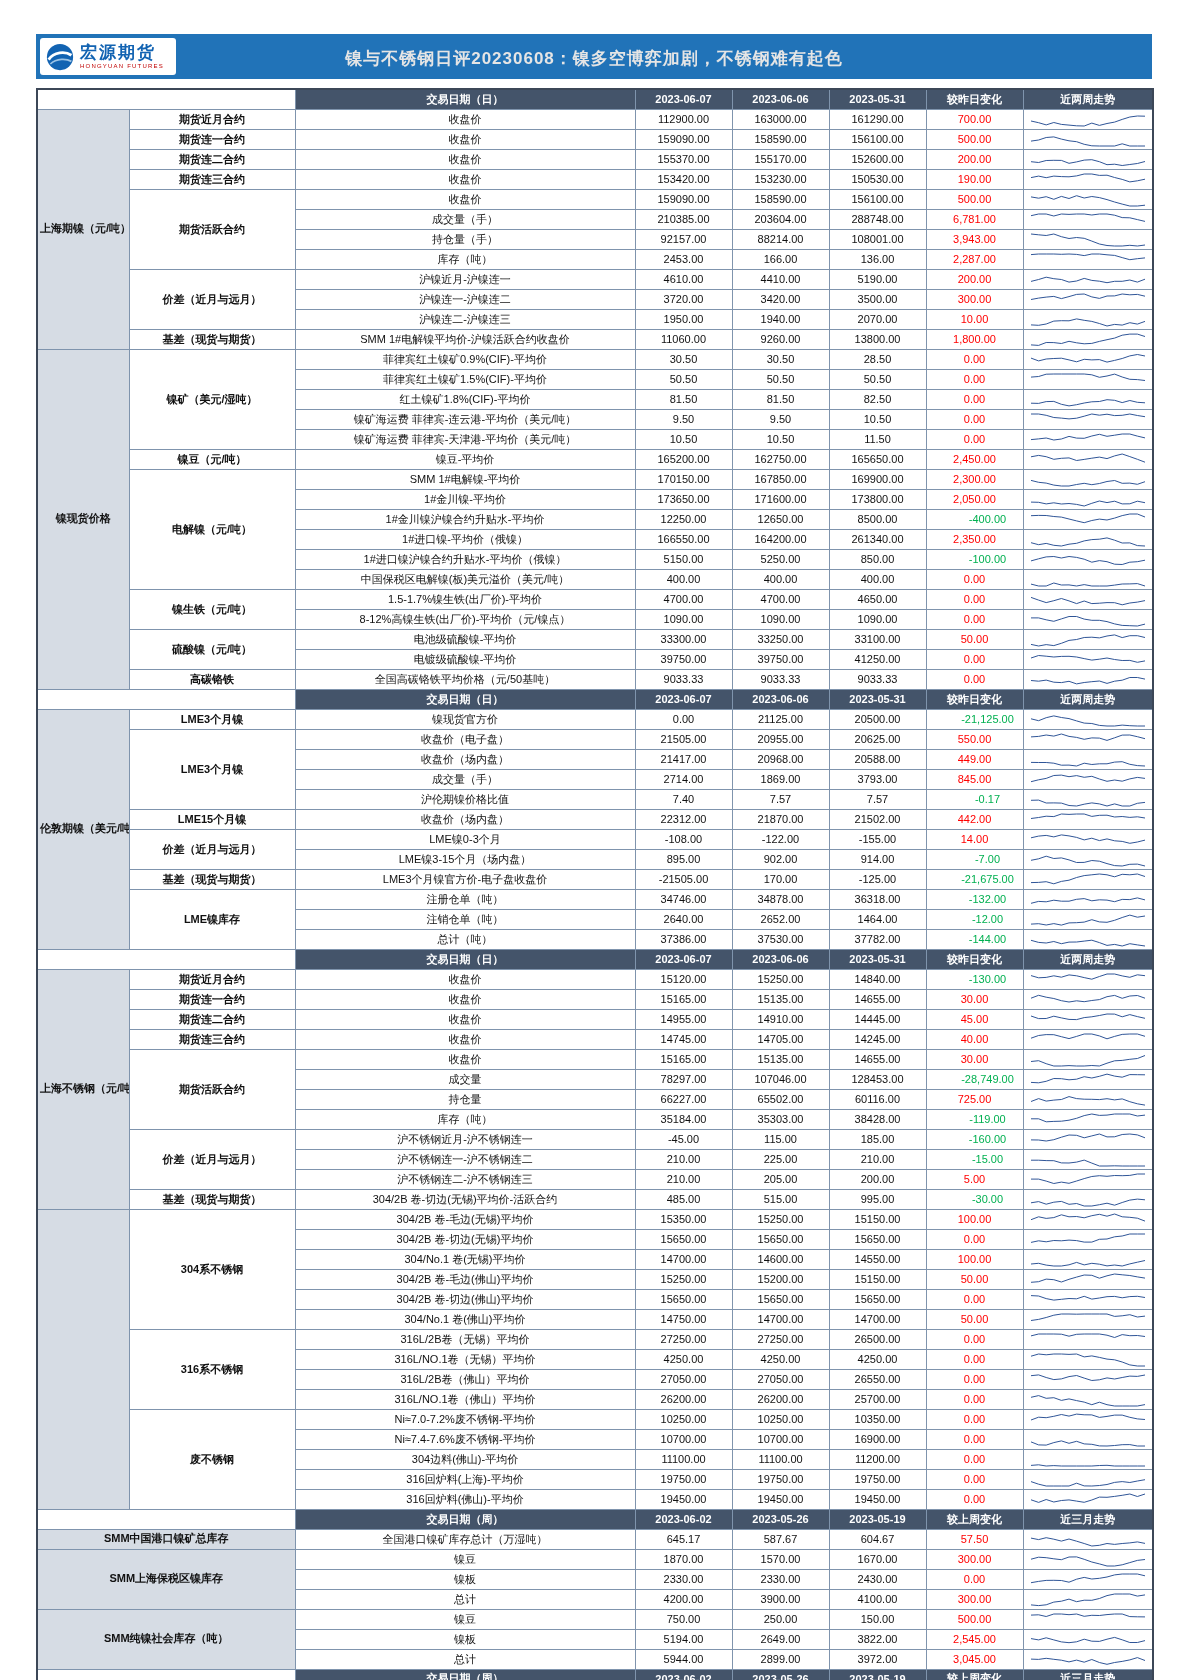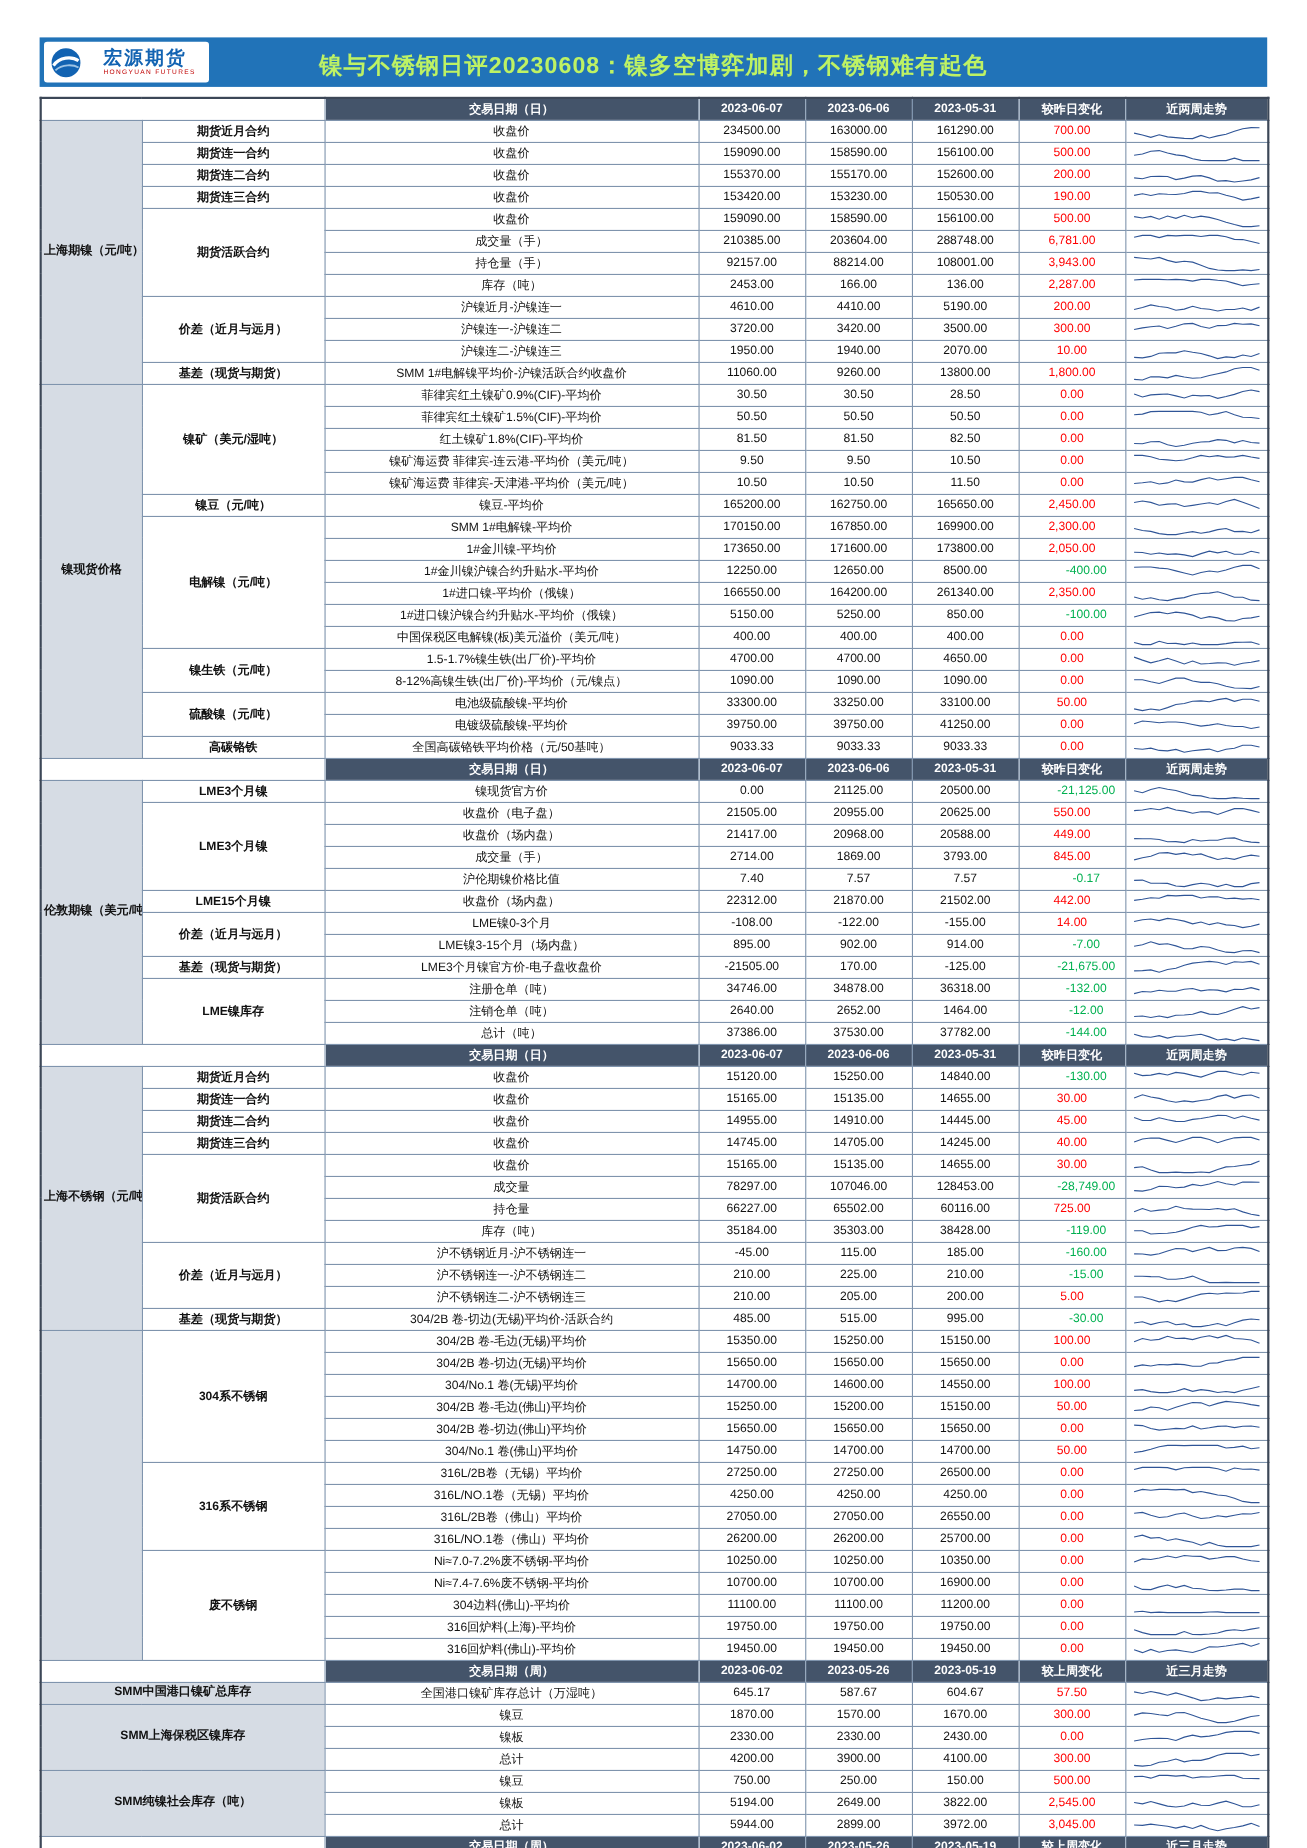--- a/index.html
+++ b/index.html
@@ -6,30 +6,30 @@
   * { box-sizing: border-box; }
   html, body { margin:0; padding:0; overflow:hidden; }
   body {
     width:1188px; height:1680px; background:#ffffff; position:relative;
     font-family:"Liberation Sans","DejaVu Sans",sans-serif; color:#111;
   }
   
   .topbar { position:absolute; left:36px; top:34px; width:1116px; height:45px; background:#2173B8; }
   .logo {
     position:absolute; left:4px; top:4px; height:37px; background:#fff; border-radius:3px;
-    display:flex; align-items:center; gap:20px; padding:2px 12px 2px 6px;
+    display:flex; align-items:center; gap:6px; padding:2px 12px 2px 6px;
   }
   .logo-globe { width:28px; height:28px; flex:0 0 auto; }
   .logo-texts { display:flex; flex-direction:column; align-items:flex-start; line-height:1; }
   .logo-name { font-size:17px; font-weight:bold; color:#1263B2; letter-spacing:2px; }
   .logo-sub  { font-size:6px; color:#C00000; letter-spacing:1.2px; margin-top:2px; }
   .title {
     position:absolute; left:0; right:0; top:0; height:49px;
     display:flex; align-items:center; justify-content:center;
-    color:#bef264; font-size:21px; font-weight:bold; letter-spacing:1px;
+    color:#e5e5e5; font-size:17px; font-weight:bold; letter-spacing:1px;
   }
   
   table.report {
     position:absolute; left:36px; top:88px; width:1116px;
     border-collapse:collapse; table-layout:fixed;
     border:2px solid #3c4757;
   }
   table.report td {
     border:1px solid #7f94ad; height:20px; padding:0 2px;
     font-size:11px; text-align:center; vertical-align:middle;
@@ -81,21 +81,21 @@
         <td class="hd">2023-06-07</td>
         <td class="hd">2023-06-06</td>
         <td class="hd">2023-05-31</td>
         <td class="hd">较昨日变化</td>
         <td class="hd">近两周走势</td>
       </tr>
       <tr>
         <td class="g" rowspan="12">上海期镍（元/吨）</td>
         <td class="s even" rowspan="1">期货近月合约</td>
         <td class="n even">收盘价</td>
-        <td class="v even">234500.00</td>
+        <td class="v even">112900.00</td>
         <td class="v even">163000.00</td>
         <td class="v even">161290.00</td>
         <td class="v c up even">700.00</td>
         <td class="sp even">
           <svg width="120" height="16" viewBox="0 0 120 16">
             <polyline fill="none" stroke="#2F5597" stroke-width="1" points="3.0,9.0 10.6,10.7 18.2,12.9 25.8,10.5 33.4,12.4 41.0,13.1 48.6,13.8 56.2,14.0 63.8,11.1 71.4,13.4 79.0,11.5 86.6,10.1 94.2,7.4 101.8,5.0 109.4,4.0 117.0,4.2"></polyline>
           </svg>
         </td>
       </tr>
       <tr>

